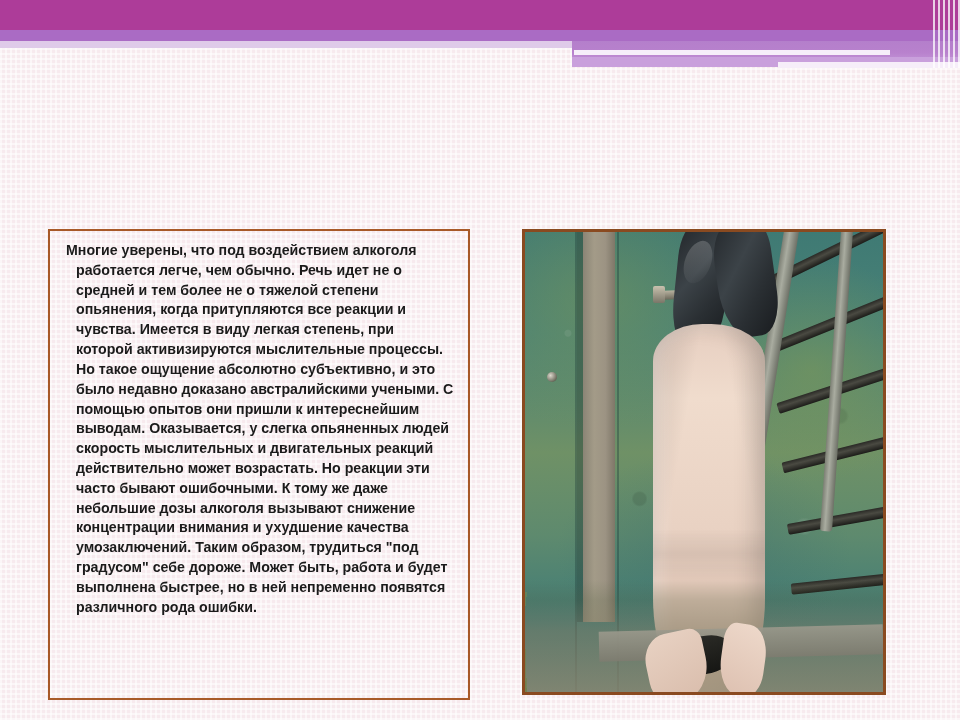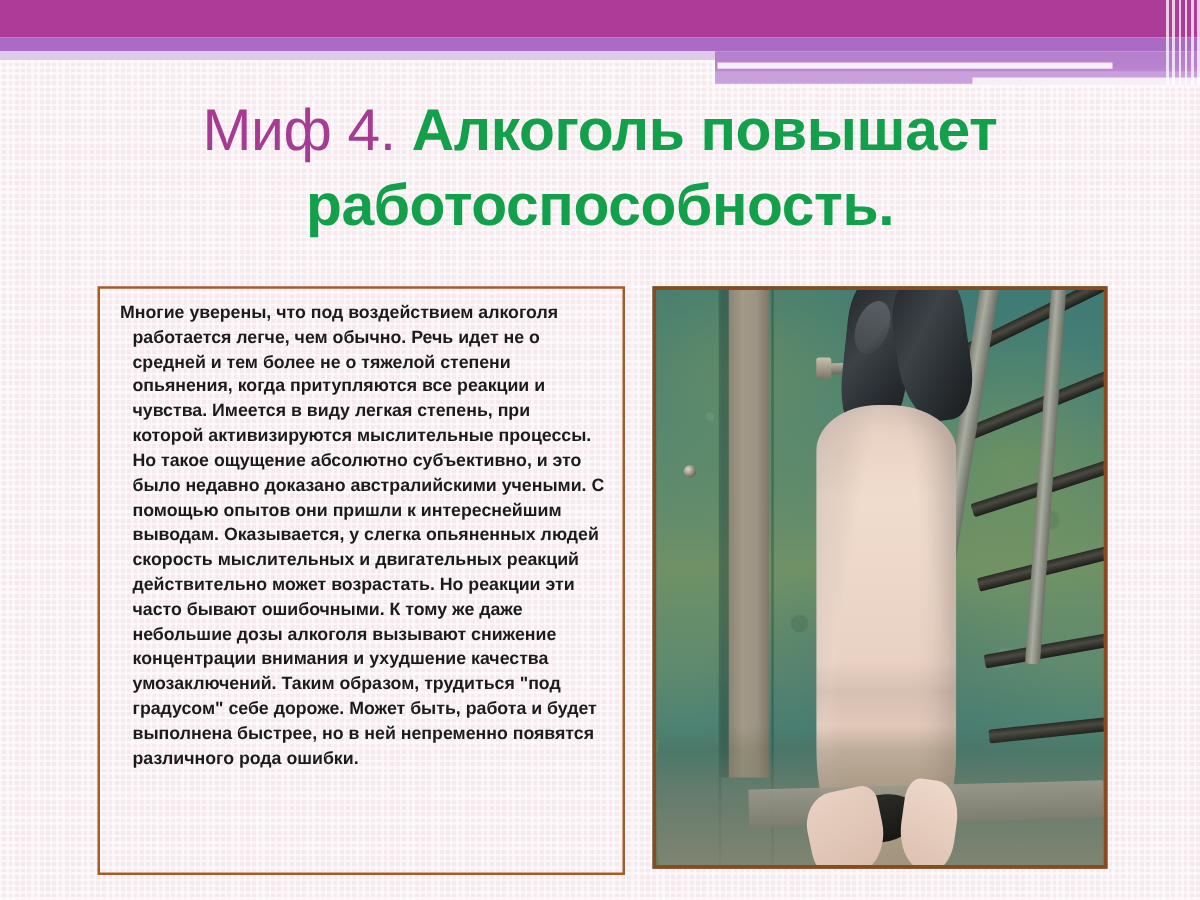--- a/index.html
+++ b/index.html
@@ -108,21 +108,20 @@
 
   
   #textbox {
     position: absolute;
     left: 48px; top: 229px;
     width: 422px; height: 471px;
     box-sizing: border-box;
     border: 2px solid #a85a28;
     background: transparent;
     padding: 10px 14px 10px 16px;
-    margin-left: 30px;
   }
   #bodytext {
     margin: 0;
     font-size: 14.2px;
     line-height: 1.395;
     font-weight: bold;
     color: #1b1b1b;
     text-indent: -10px;
     padding-left: 10px;
     text-align: left;
@@ -345,24 +344,20 @@
     <div class="band-magenta"></div>
     <div class="band-purple"></div>
     <div class="band-lavender"></div>
     <div class="band-right-purple"></div>
     <div class="band-right-purple2"></div>
     <div class="stripe-white-1"></div>
     <div class="stripe-white-2"></div>
     <div class="edge-stripes"></div>
   </div>
 
-  <div id="title">
-    <span class="title-myth">Миф 4.</span>
-    <span class="title-main">Алкоголь повышает работоспособность.</span>
-  </div>
 
   <div id="textbox">
     <p id="bodytext">Многие уверены, что под воздействием алкоголя работается легче, чем обычно. Речь идет не о средней и тем более не о тяжелой степени опьянения, когда притупляются все реакции и чувства. Имеется в виду легкая степень, при которой активизируются мыслительные процессы. Но такое ощущение абсолютно субъективно, и это было недавно доказано австралийскими учеными. С помощью опытов они пришли к интереснейшим выводам. Оказывается, у слегка опьяненных людей скорость мыслительных и двигательных реакций действительно может возрастать. Но реакции эти часто бывают ошибочными. К тому же даже небольшие дозы алкоголя вызывают снижение концентрации внимания и ухудшение качества умозаключений. Таким образом, трудиться "под градусом" себе дороже. Может быть, работа и будет выполнена быстрее, но в ней непременно появятся различного рода ошибки.</p>
   </div>
 
   <div id="photo-frame">
     <div id="photo">
       <div class="wall"></div>
       <div class="wall-mottle"></div>
       <div class="seam" style="left:50px;"></div>

